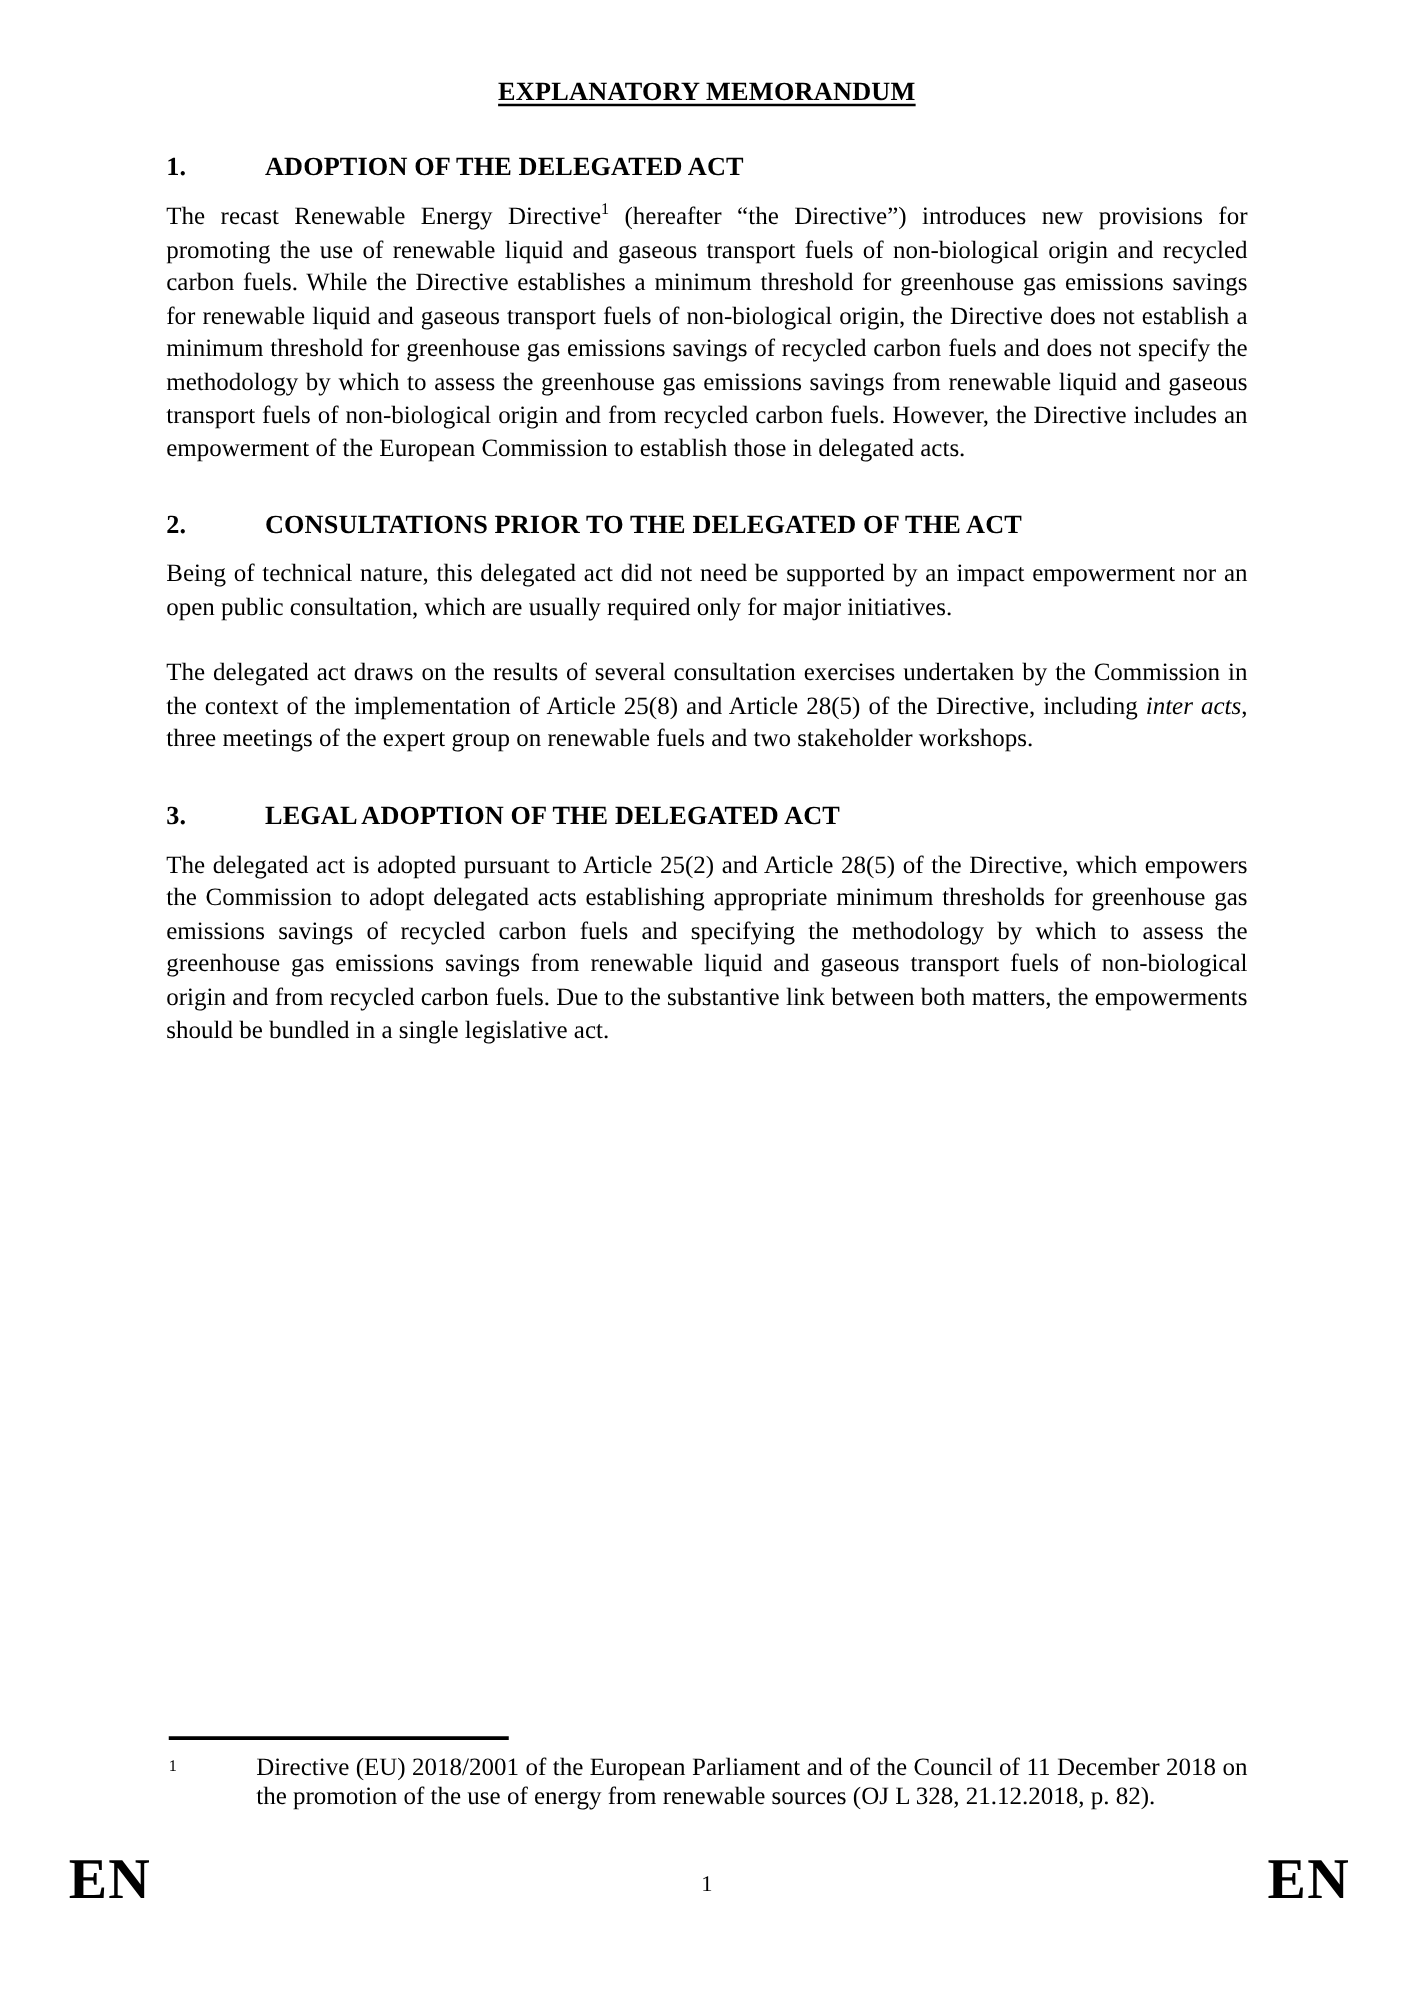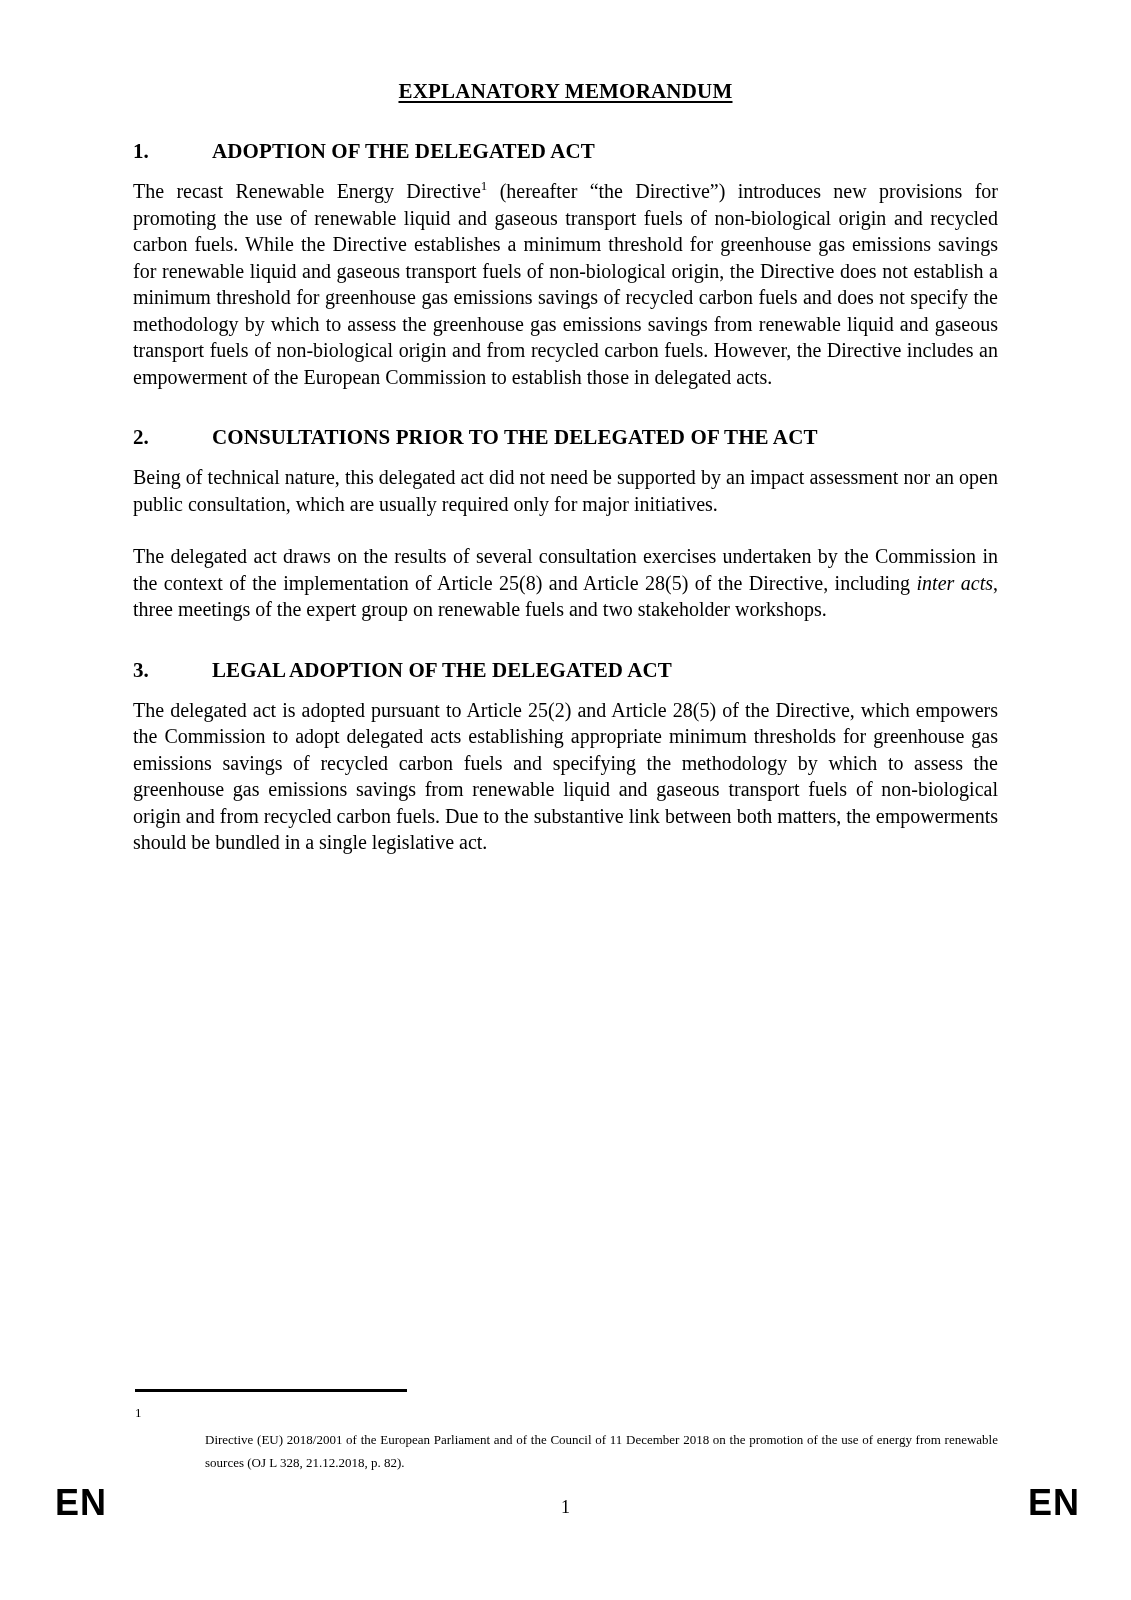--- a/index.html
+++ b/index.html
@@ -11,21 +11,21 @@
     background: #ffffff;
     color: #000000;
     font-family: "Liberation Serif", "DejaVu Serif", serif;
     overflow: hidden;
   }
   .content {
     position: absolute;
     left: 133px;
     top: 0;
     width: 865px;
-    padding-top: 78px;
+    padding-top: 60px;
   }
   .doc-title {
     font-size: 21px;
     font-weight: bold;
     line-height: 26px;
     text-align: center;
     text-decoration: underline;
     text-decoration-thickness: 2px;
     text-underline-offset: 3px;
     margin: 0 0 14px 0;
@@ -72,30 +72,29 @@
     align-items: flex-start;
   }
   .fn-marker {
     flex: 0 0 70px;
     font-size: 13px;
     line-height: 18px;
     padding-top: 1px;
   }
   .fn-text {
     flex: 1;
-    font-size: 13px;
+    font-size: 20px;
     line-height: 23px;
     text-align: justify;
-    margin-top: 25px;
   }
   .lang-mark {
     position: absolute;
-    font-family: Liberation Sans, sans-serif;
+    font-family: Liberation Serif, serif;
     font-weight: bold;
-    font-size: 36px;
+    font-size: 46px;
     line-height: 46px;
     letter-spacing: 1px;
   }
   .lang-left  { left: 55px;  top: 1480px; }
   .lang-right { right: 51px; top: 1480px; }
   .page-number {
     position: absolute;
     left: 0;
     top: 1496px;
     width: 1131px;
@@ -119,21 +118,21 @@
         <span class="sec-title">ADOPTION OF THE DELEGATED ACT</span>
       </h2>
       <p class="body-para"><span>The recast Renewable Energy Directive</span><sup>1</sup><span> (hereafter “the Directive”) introduces new provisions for promoting the use of renewable liquid and gaseous transport fuels of non-biological origin and recycled carbon fuels. While the Directive establishes a minimum threshold for greenhouse gas emissions savings for renewable liquid and gaseous transport fuels of non-biological origin, the Directive does not establish a minimum threshold for greenhouse gas emissions savings of recycled carbon fuels and does not specify the methodology by which to assess the greenhouse gas emissions savings from renewable liquid and gaseous transport fuels of non-biological origin and from recycled carbon fuels. However, the Directive includes an empowerment of the European Commission to establish those in delegated acts.</span></p>
     </section>
 
     <section>
       <h2 class="section-heading">
         <span class="sec-num">2.</span>
         <span class="sec-title">CONSULTATIONS PRIOR TO THE DELEGATED OF THE ACT</span>
       </h2>
-      <p class="body-para"><span>Being of technical nature, this delegated act did not need be supported by an impact assessment nor an open public consultation, which are usually required only for major initiatives.</span></p>
+      <p class="body-para"><span>Being of technical nature, this delegated act did not need be supported by an impact empowerment nor an open public consultation, which are usually required only for major initiatives.</span></p>
       <p class="body-para"><span>The delegated act draws on the results of several consultation exercises undertaken by the Commission in the context of the implementation of Article 25(8) and Article 28(5) of the Directive, including </span><i>inter acts</i><span>, three meetings of the expert group on renewable fuels and two stakeholder workshops.</span></p>
     </section>
 
     <section>
       <h2 class="section-heading">
         <span class="sec-num">3.</span>
         <span class="sec-title">LEGAL ADOPTION OF THE DELEGATED ACT</span>
       </h2>
       <p class="body-para"><span>The delegated act is adopted pursuant to Article 25(2) and Article 28(5) of the Directive, which empowers the Commission to adopt delegated acts establishing appropriate minimum thresholds for greenhouse gas emissions savings of recycled carbon fuels and specifying the methodology by which to assess the greenhouse gas emissions savings from renewable liquid and gaseous transport fuels of non-biological origin and from recycled carbon fuels. Due to the substantive link between both matters, the empowerments should be bundled in a single legislative act.</span></p>
     </section>

